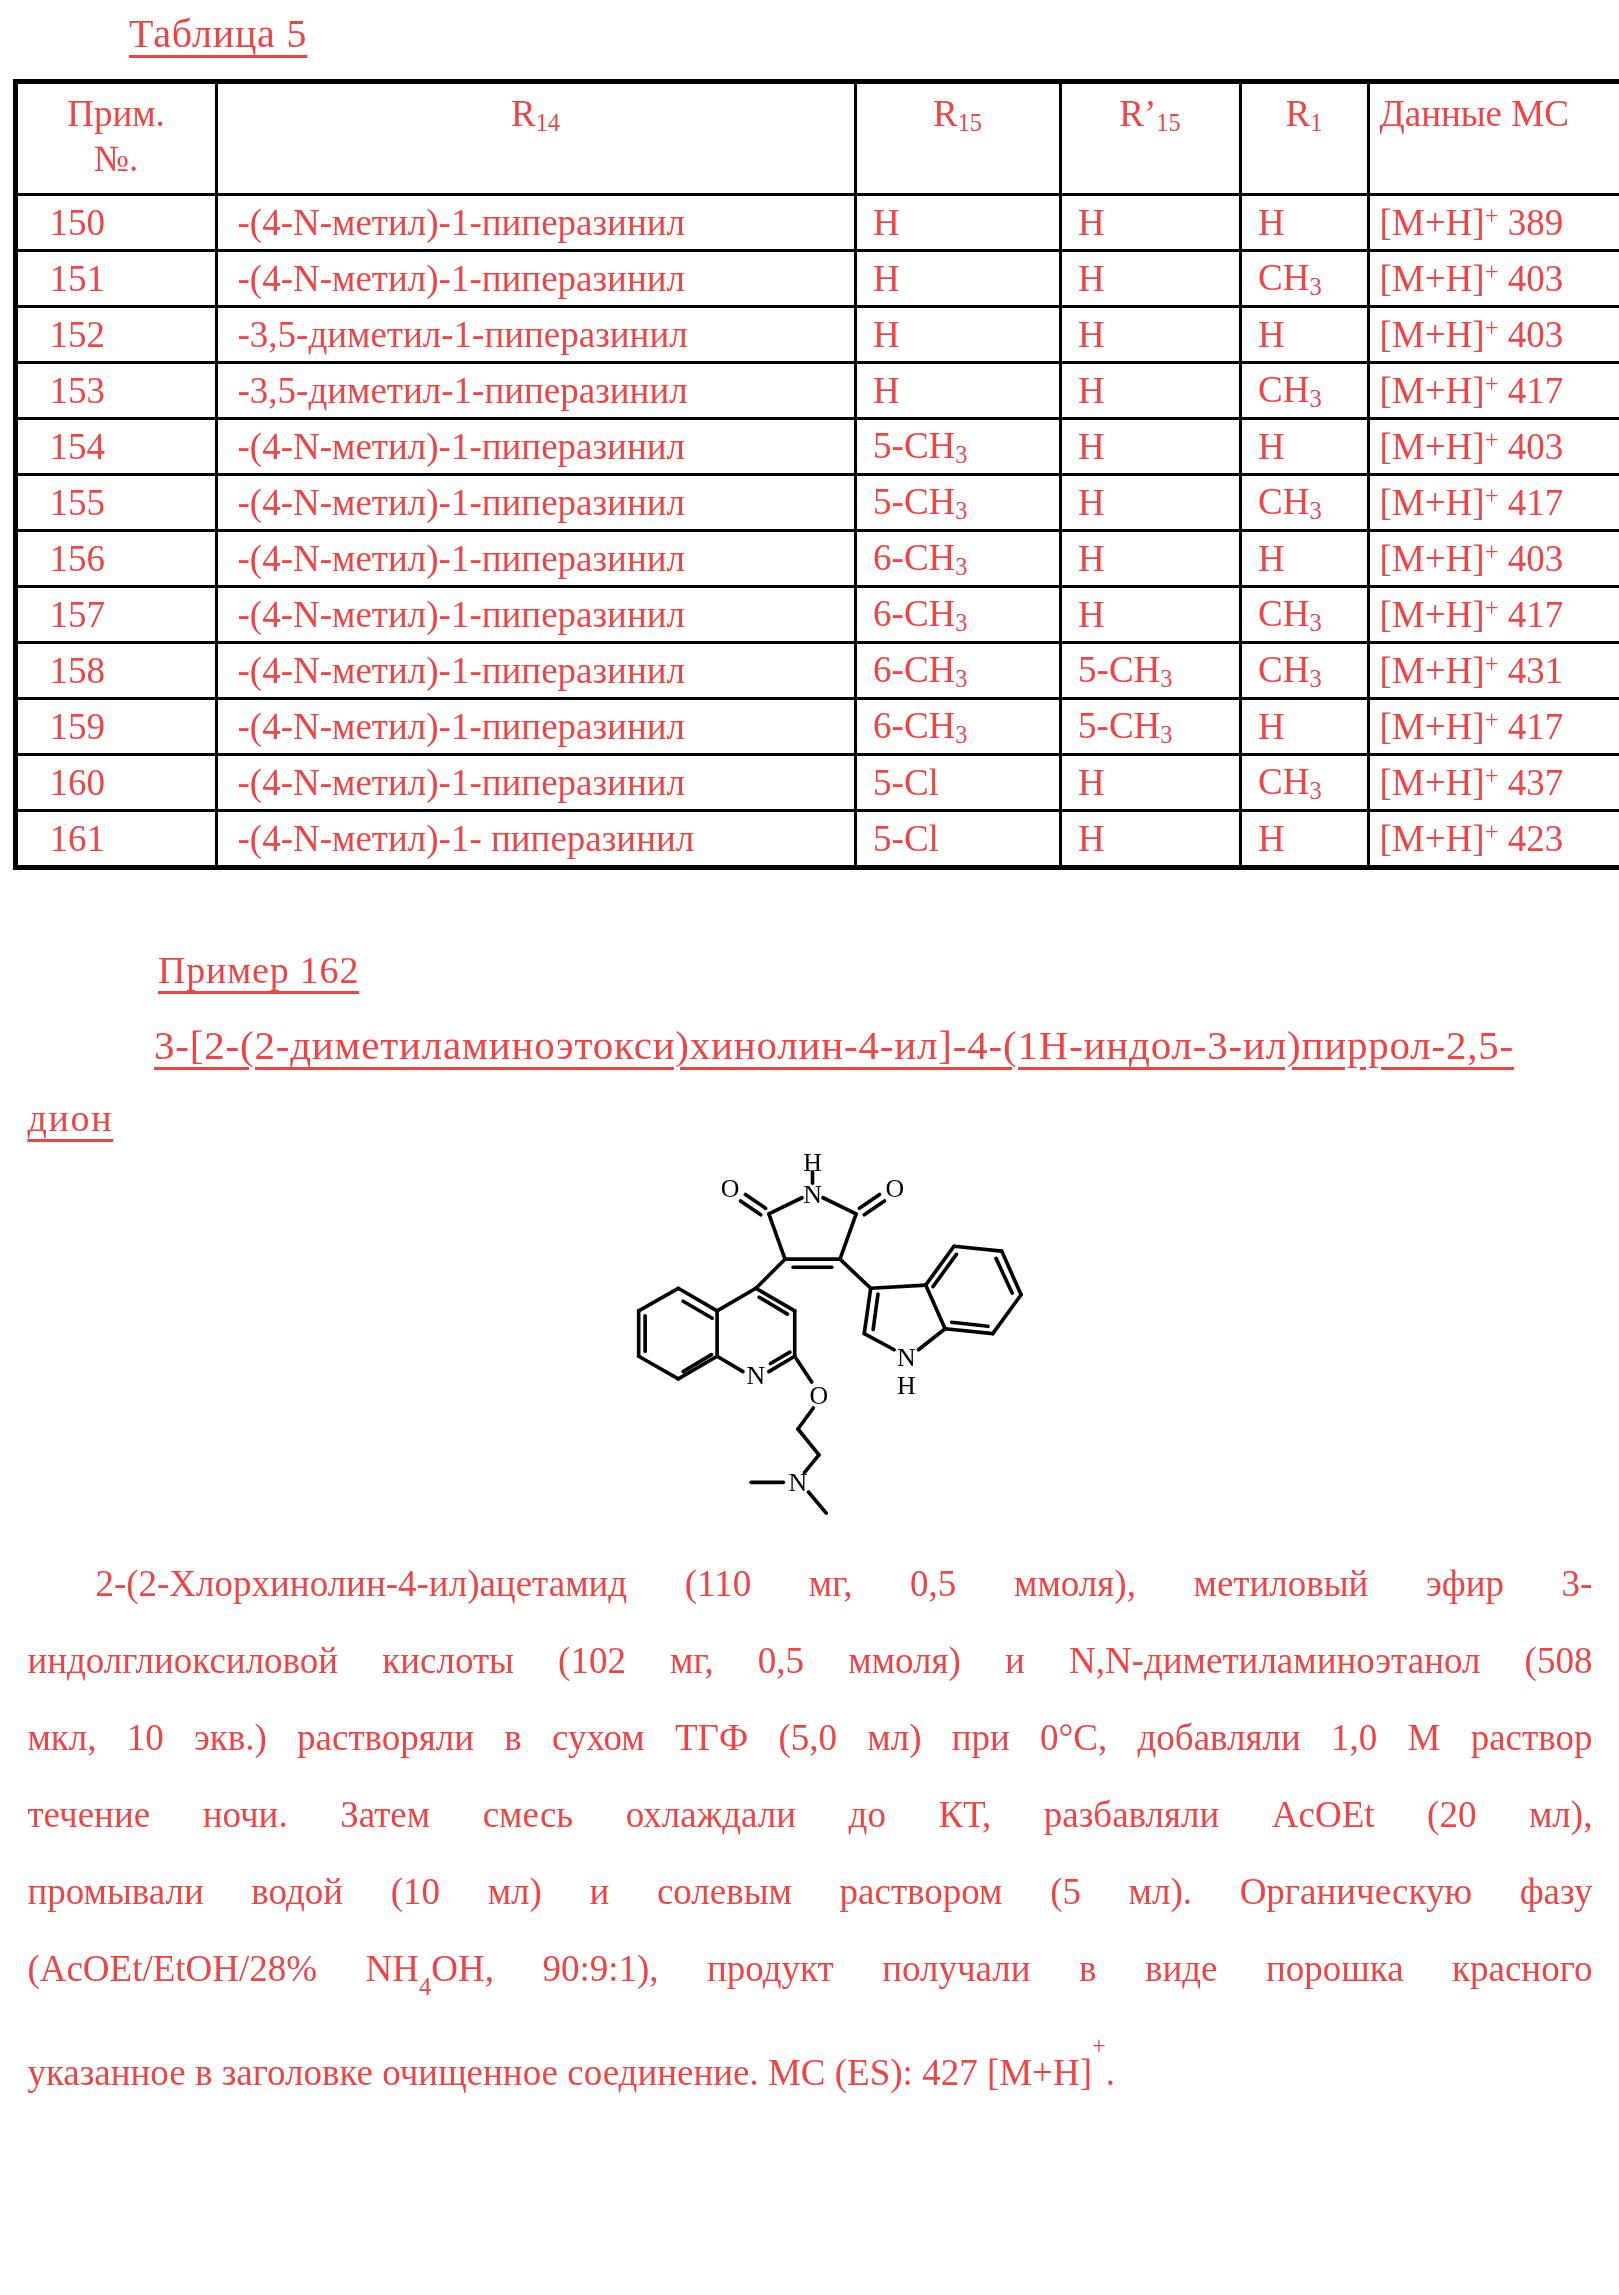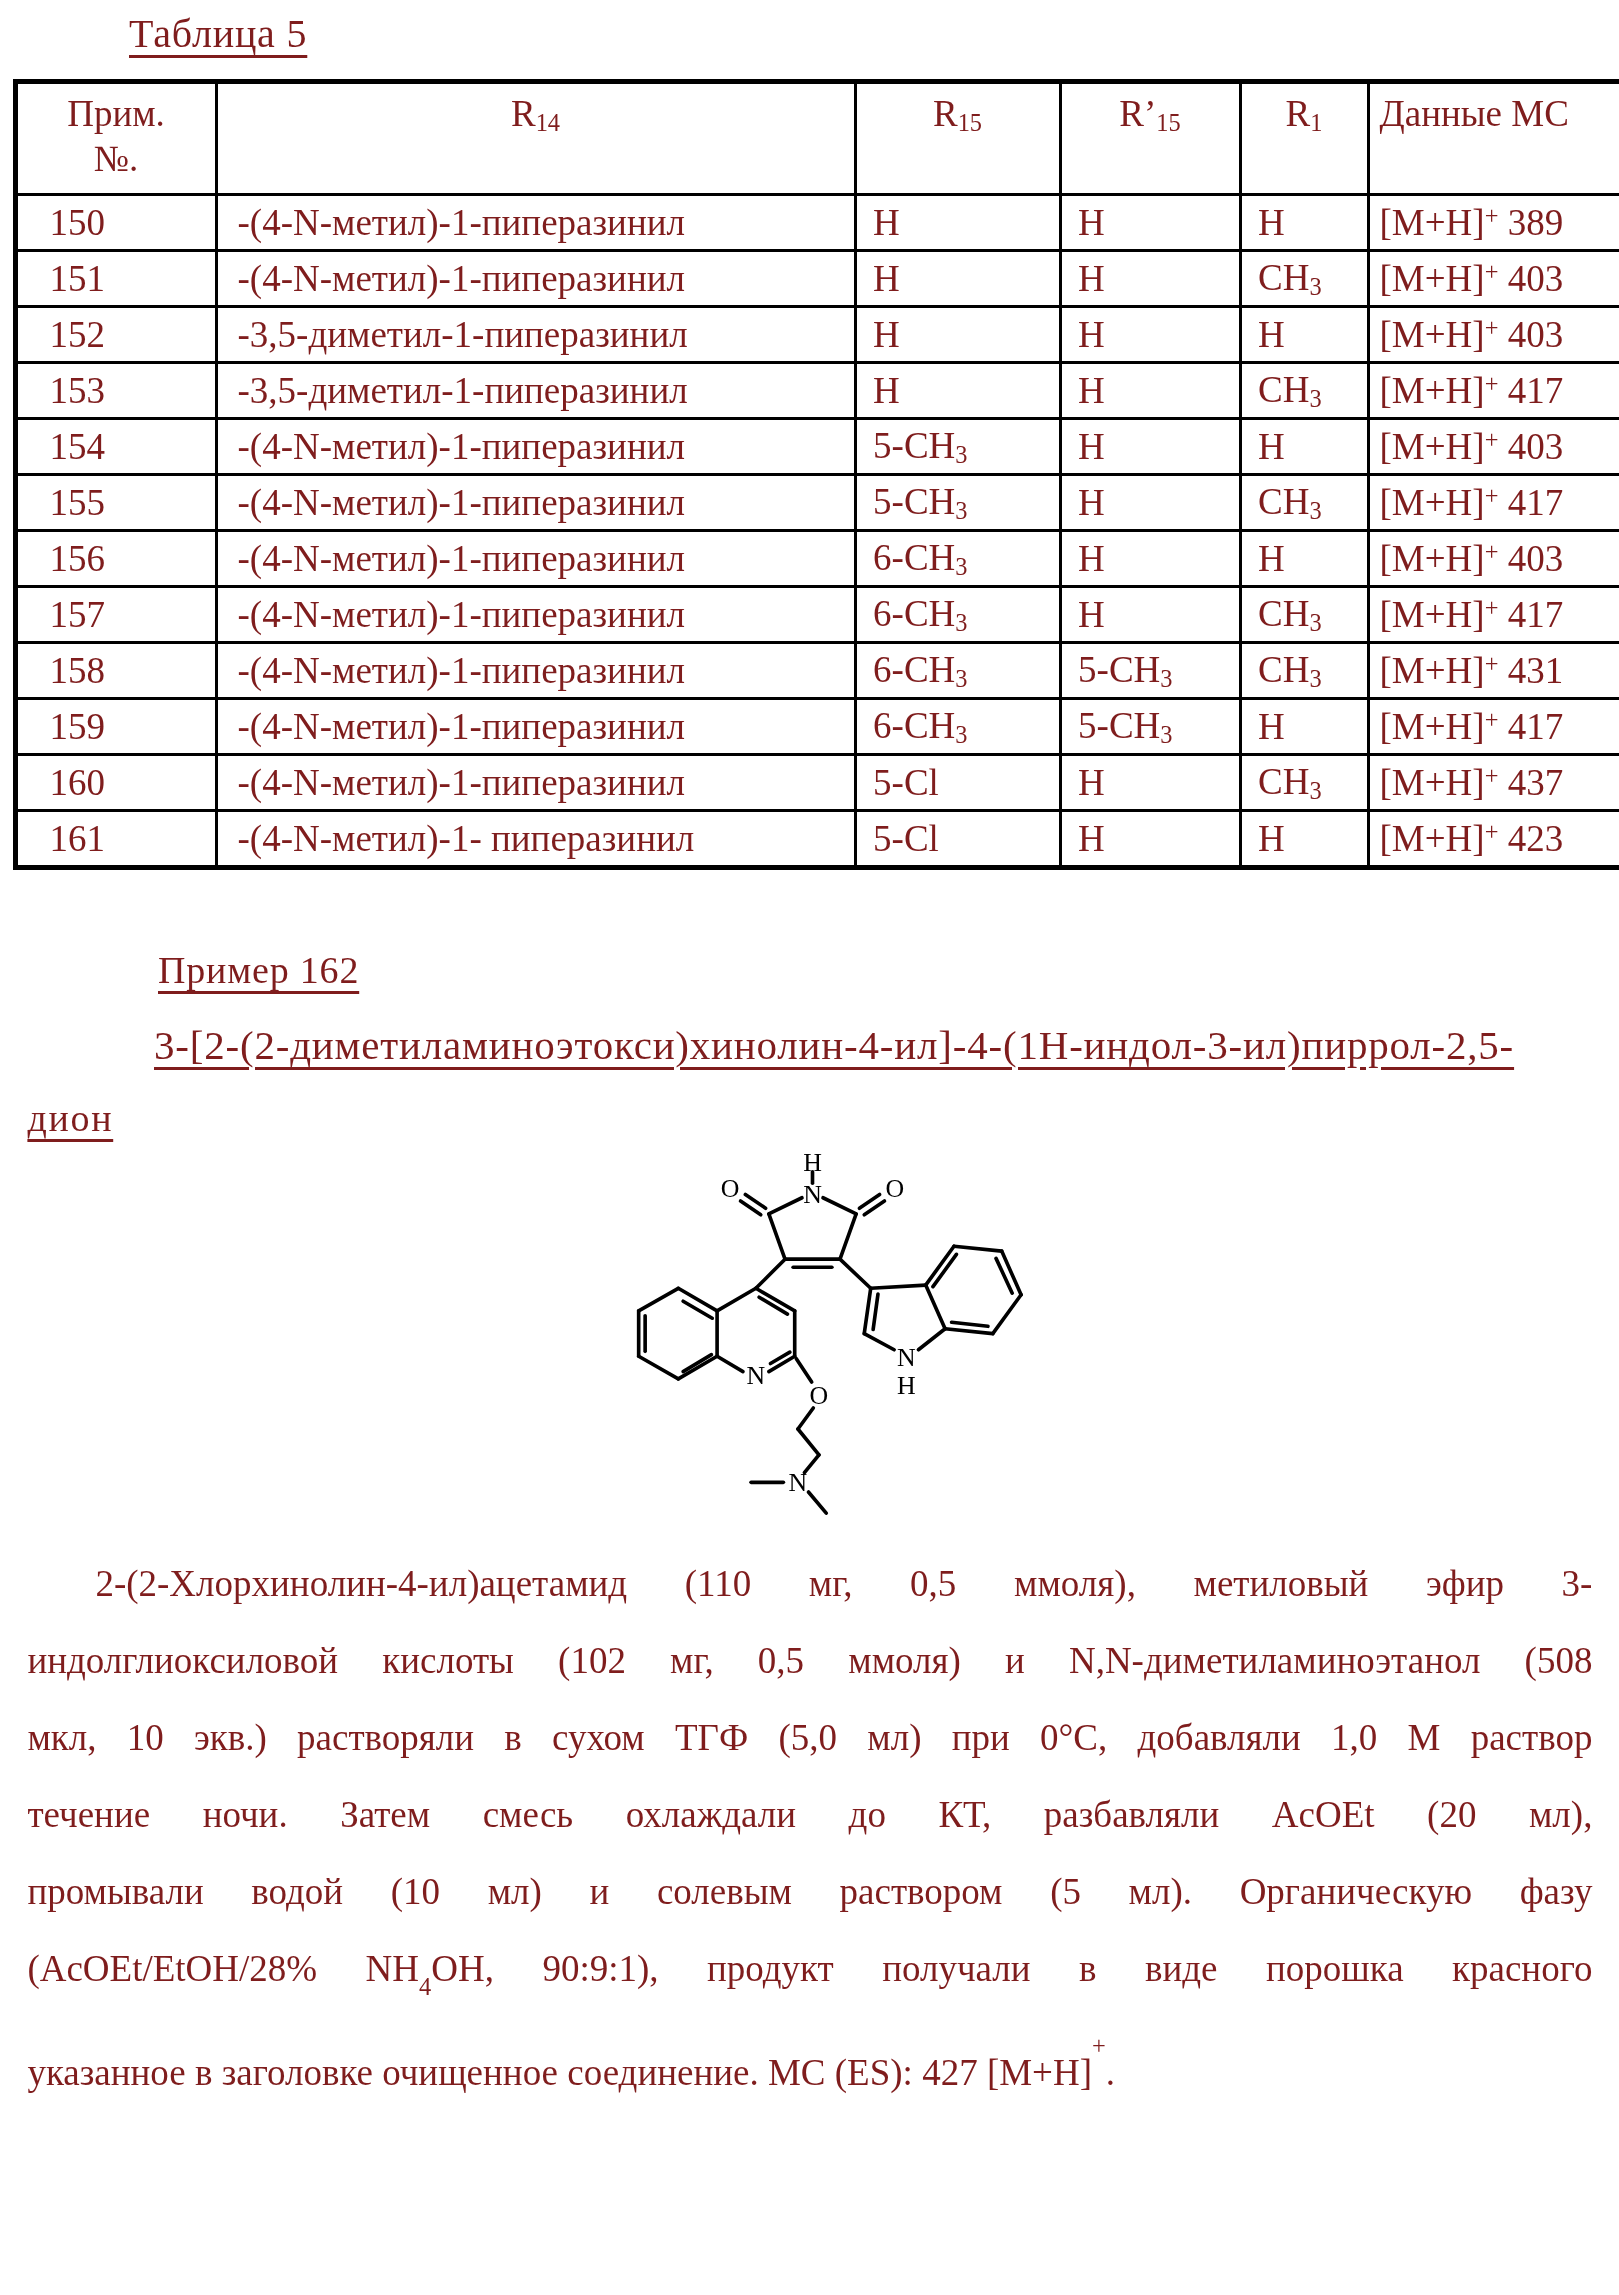--- a/index.html
+++ b/index.html
@@ -1,16 +1,16 @@
 <!DOCTYPE html>
 <html style="font-size:13.3px"><head>
 <meta charset="utf-8">
 <style>
   html,body{margin:0;padding:0;background:#888;}
-  .page{position:relative;width:1620px;height:2295px;background:#fff;color:#7f1d1d;
+  .page{position:relative;width:1620px;height:2295px;background:#fff;color:#ef4444;
         font-family:"Liberation Serif","DejaVu Serif",serif;overflow:hidden;}
   .u{text-decoration:underline;text-decoration-thickness:2.5px;text-underline-offset:7.5px;}
   .doc-title{position:absolute;left:129px;top:10px;font-size:40px;letter-spacing:0.8px;}
   
   .tbl-wrap{position:absolute;left:12.5px;top:79px;}
   table{border-collapse:collapse;table-layout:fixed;width:1592px;font-size:37px;border:5px solid #000;}
   th,td{border:3.3px solid #000;overflow:hidden;}
   th{height:101px;vertical-align:top;padding-top:6.7px;text-align:center;font-weight:normal;line-height:1.22;}
   td{height:51px;vertical-align:middle;}
   .c-no{width:195px;} .c-r14{width:634px;} .c-r15{width:200px;} .c-r15p{width:175px;}

